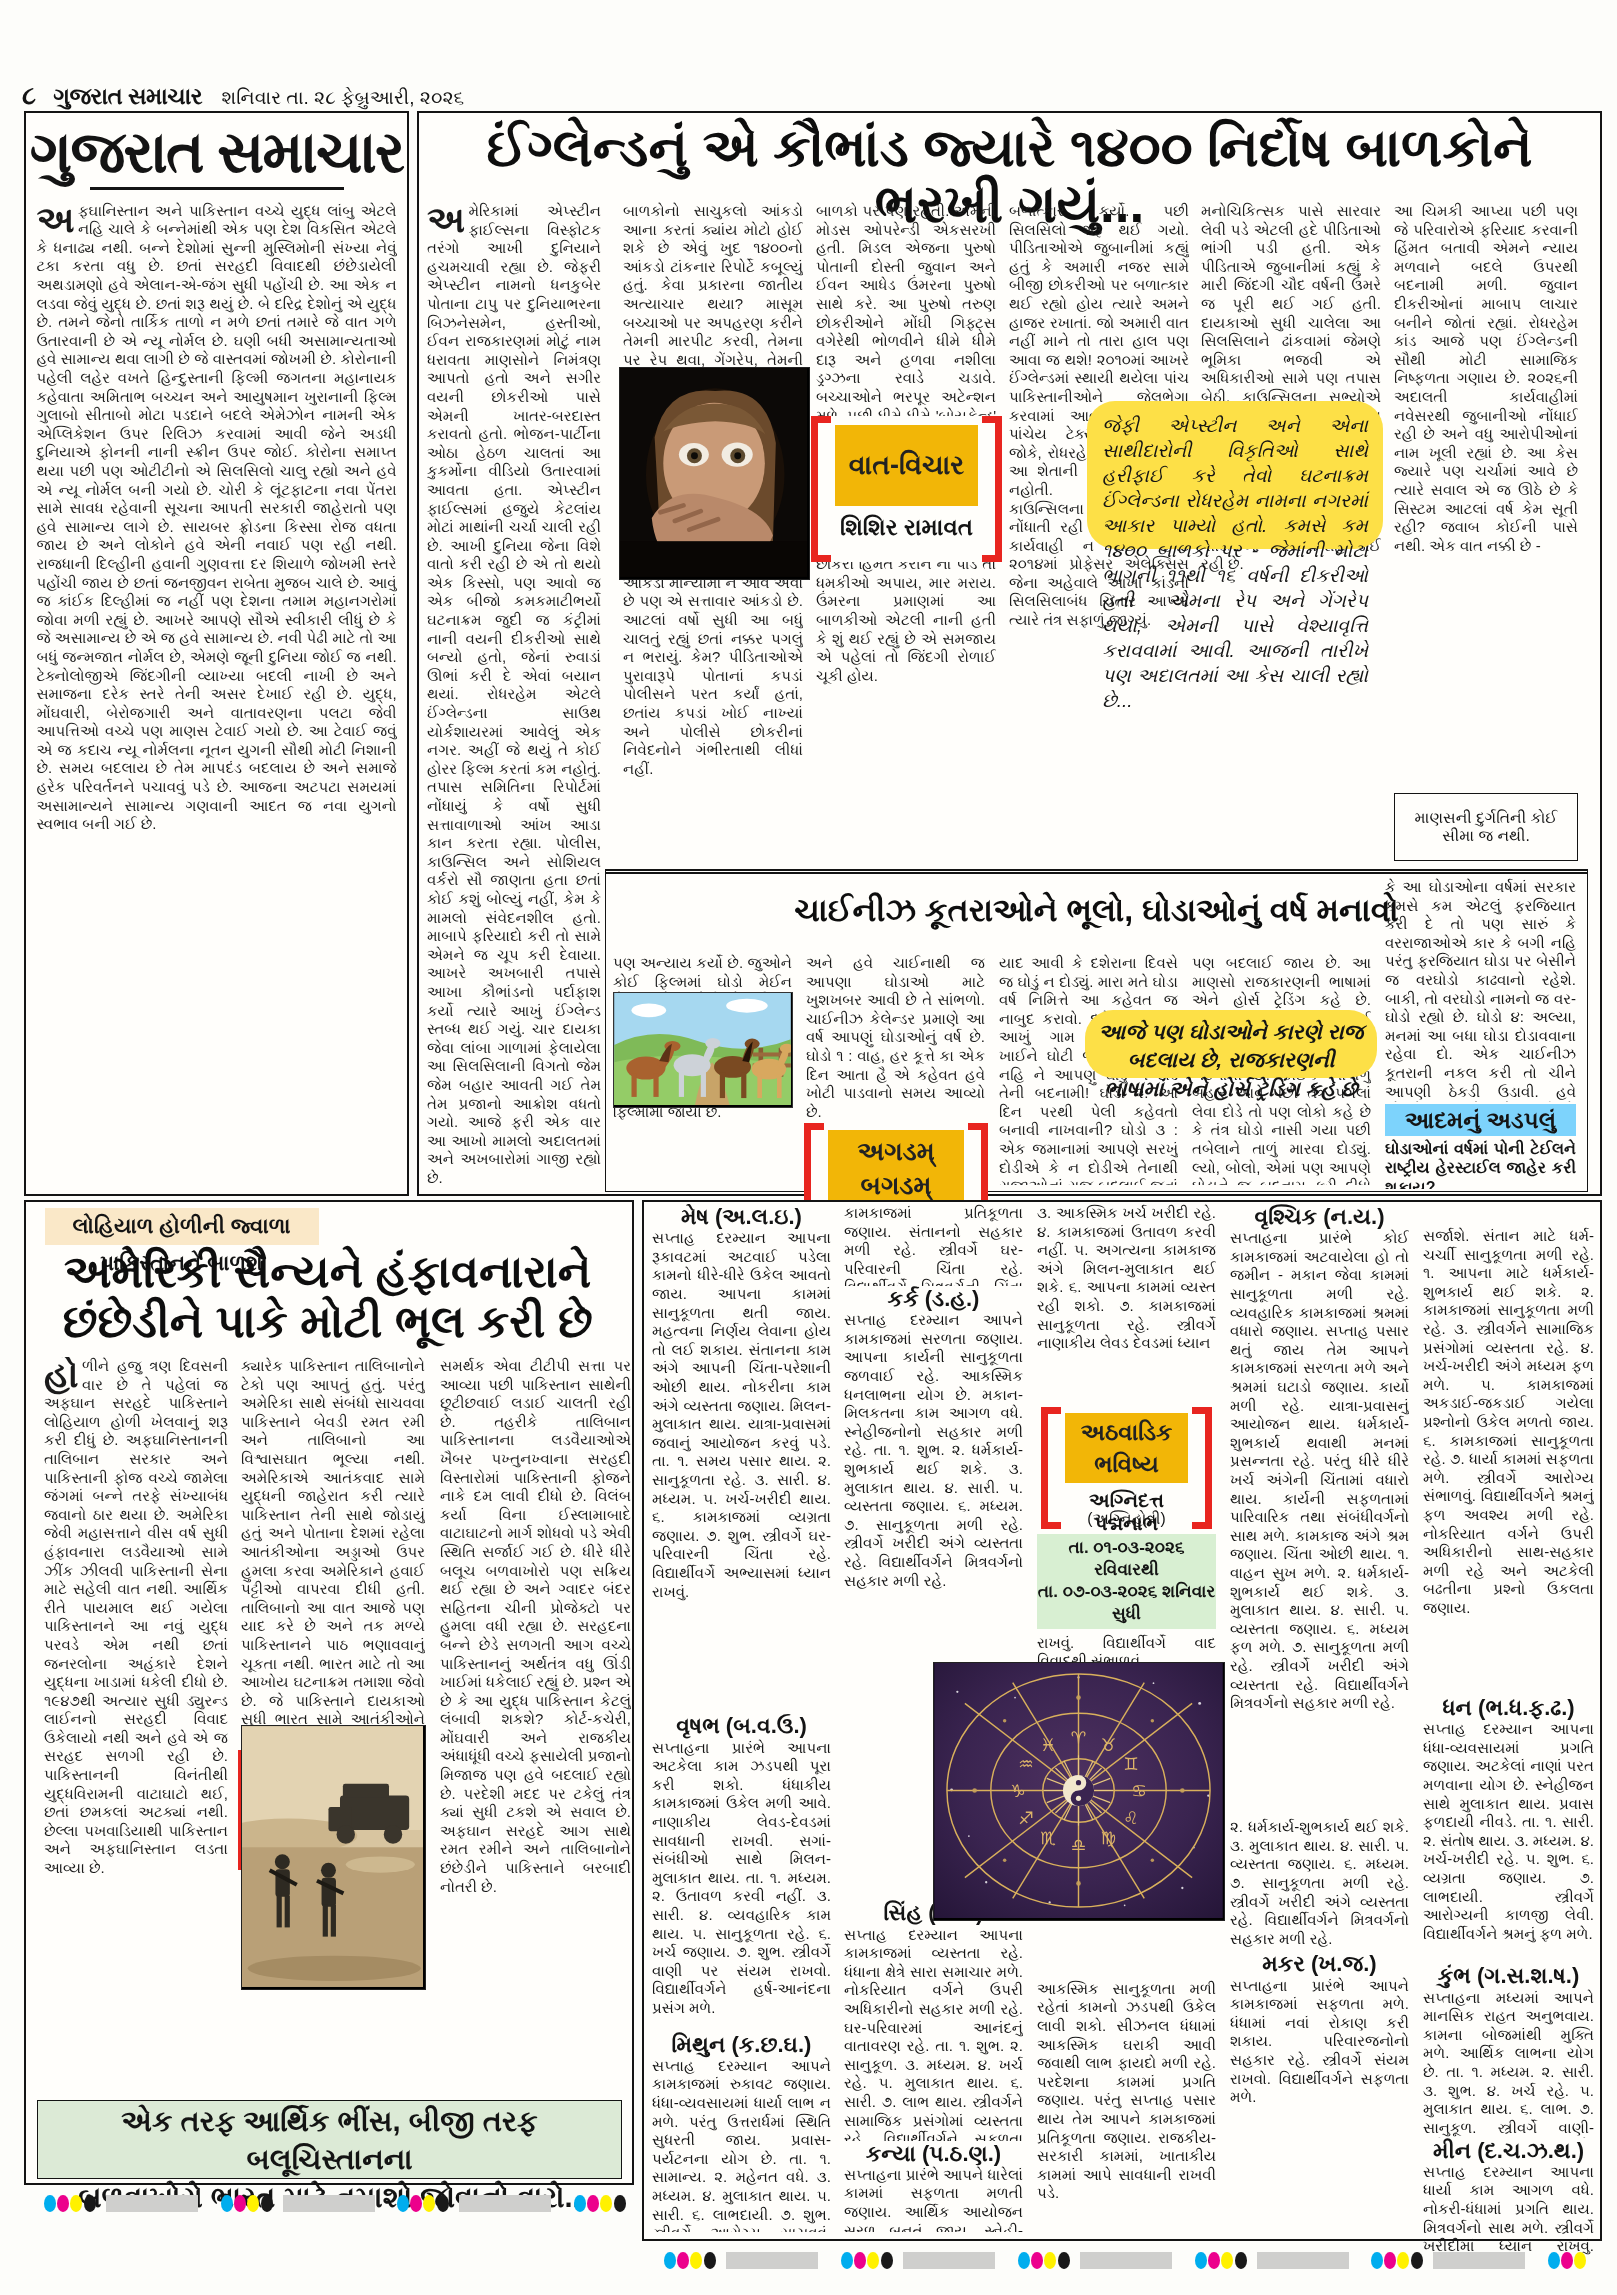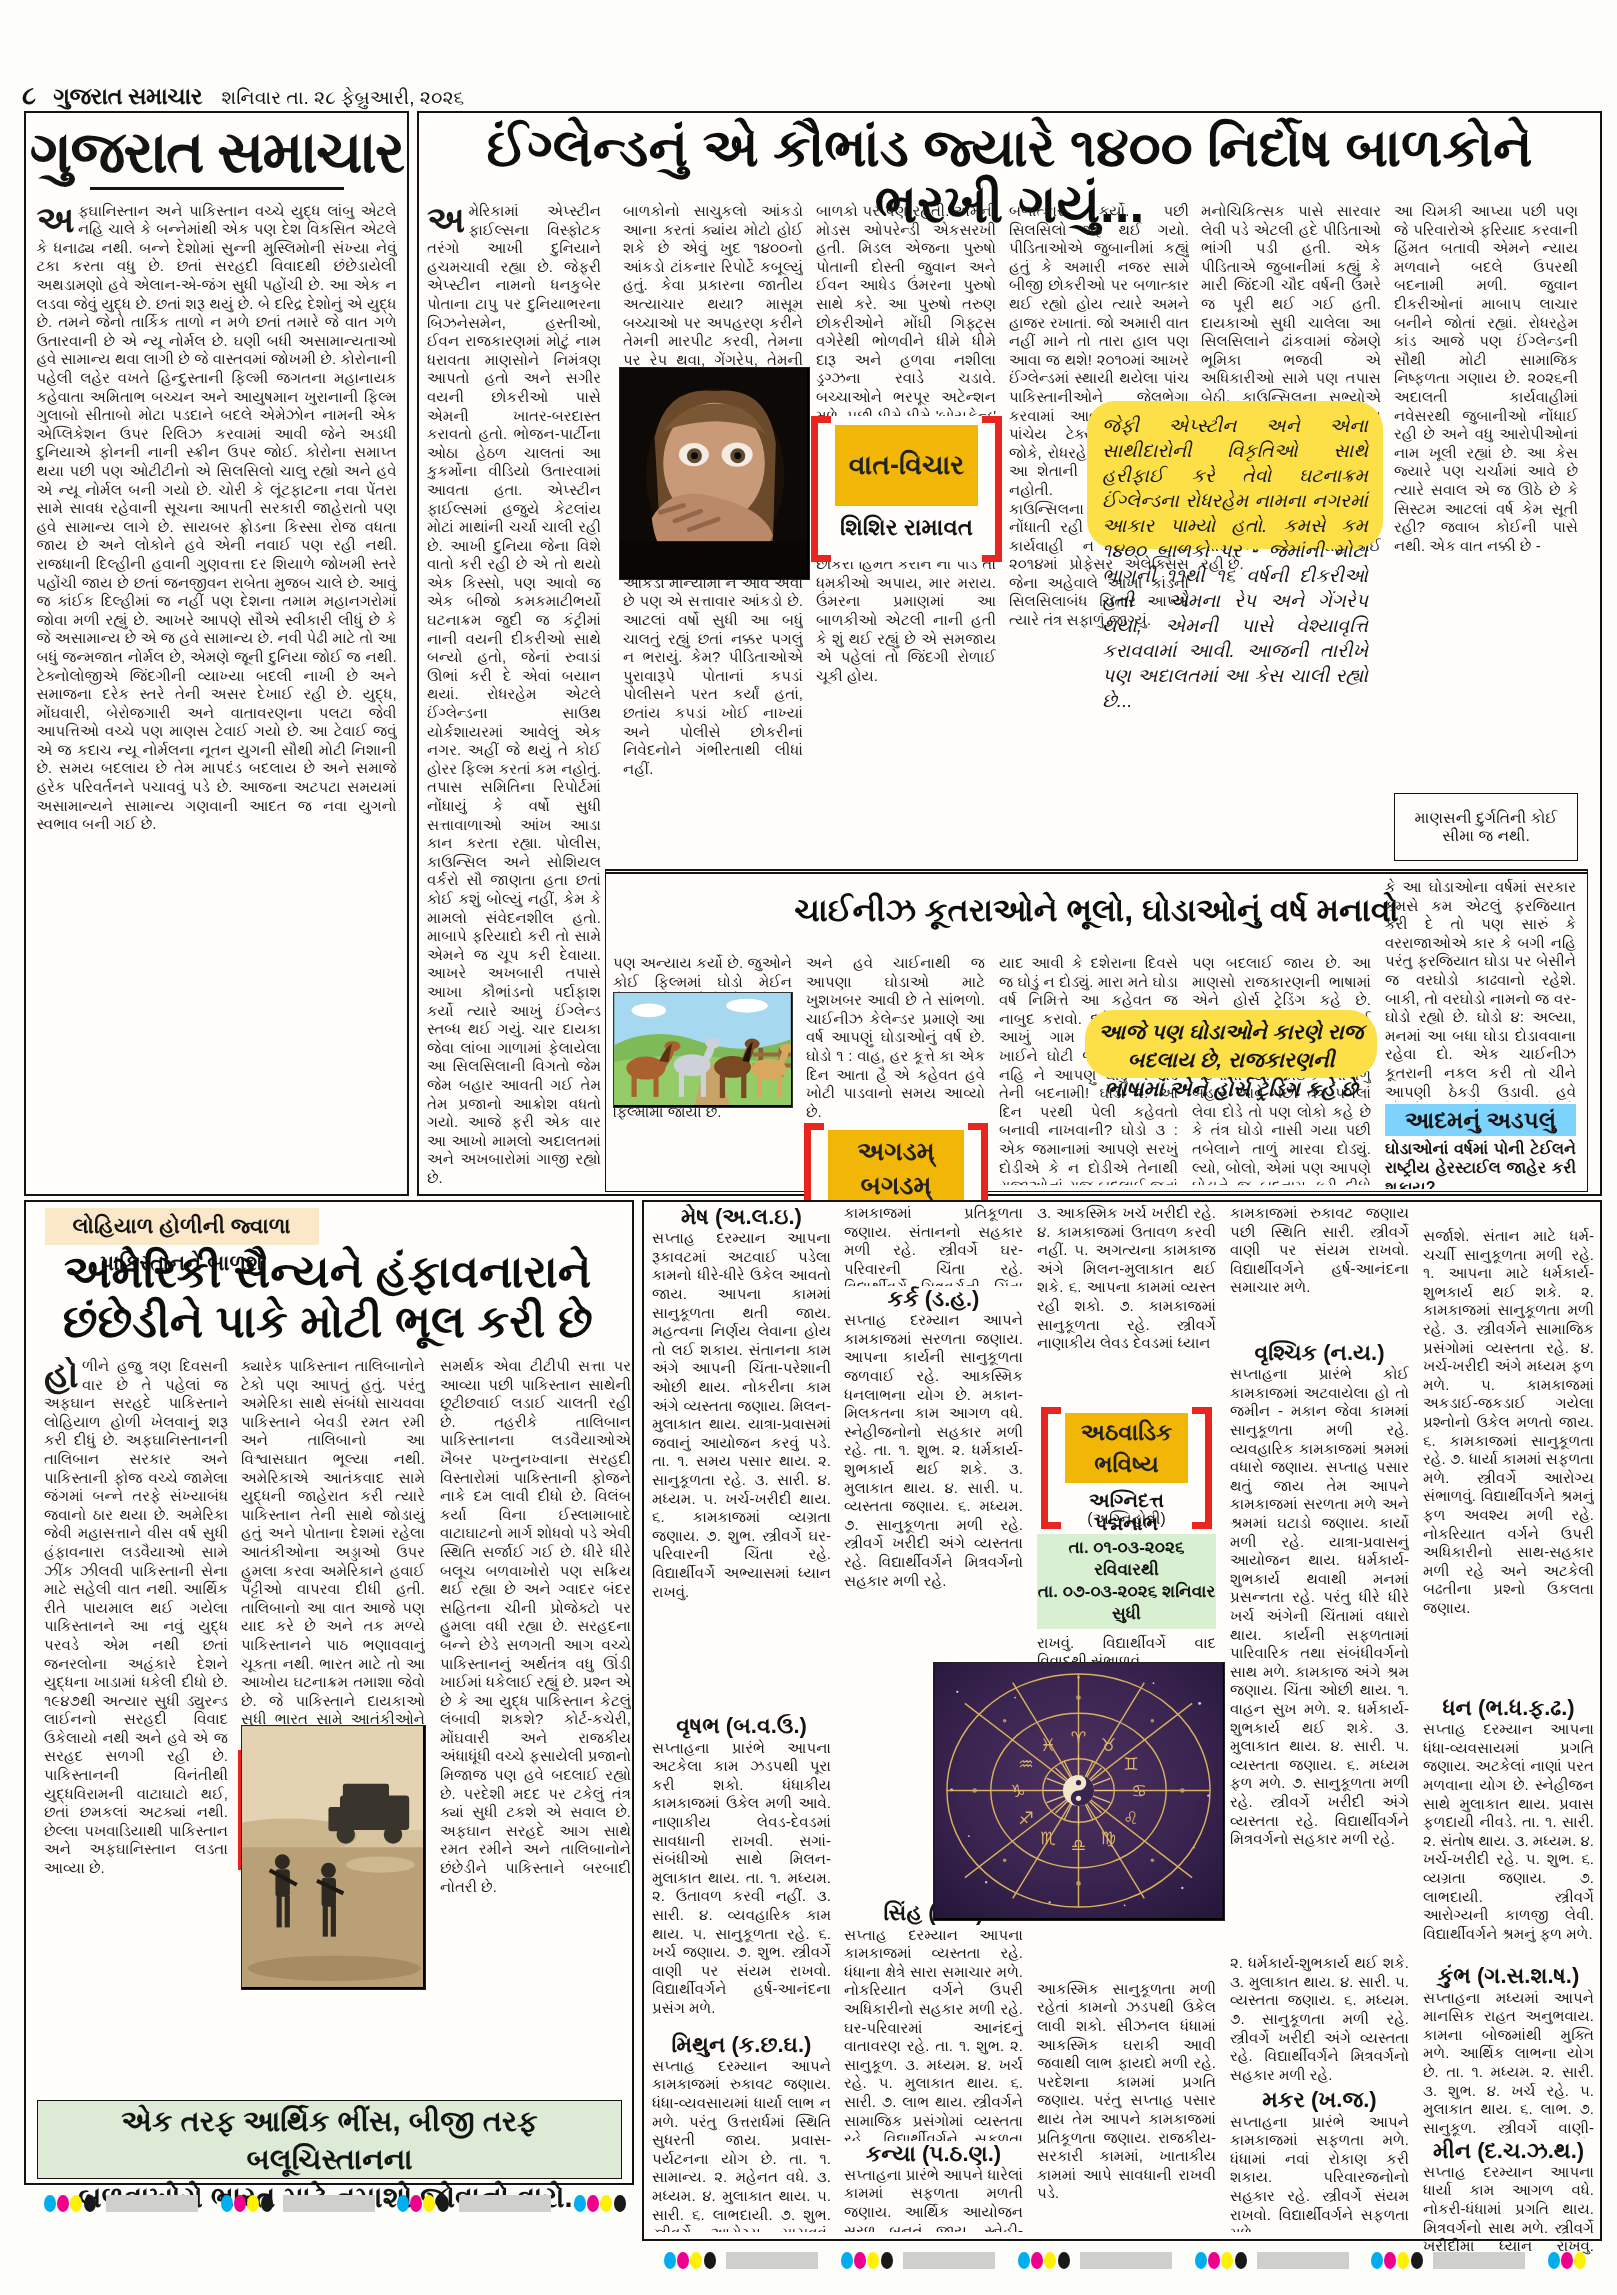--- a/index.html
+++ b/index.html
@@ -259,21 +259,20 @@
       <div>તા. ૦૭-૦૩-૨૦૨૬ શનિવાર સુધી</div>
     </div>
     <div class="ztext" style="height:39px;">રાખવું. વિદ્યાર્થીવર્ગે વાદ વિવાદથી સંભાળવું.</div>
     <div class="signh">તુલા (ર.ત.)</div>
     <div class="ztext" style="height:21px;text-align:center;">સપ્તાહના પ્રારંભે આપના કામમાં</div>
     <div style="height:261px;flex:none;"></div>
     <div class="ztext">આકસ્મિક સાનુકૂળતા મળી રહેતાં કામનો ઝડપથી ઉકેલ લાવી શકો. સીઝનલ ધંધામાં આકસ્મિક ઘરાકી આવી જવાથી લાભ ફાયદો મળી રહે. પરદેશના કામમાં પ્રગતિ જણાય. પરંતુ સપ્તાહ પસાર થાય તેમ આપને કામકાજમાં પ્રતિકૂળતા જણાય. રાજકીય- સરકારી કામમાં, ખાતાકીય કામમાં આપે સાવધાની રાખવી પડે.</div>
   </div>
 
   <div class="zcol" style="left:1230px;top:1204px;width:179px;height:1028px;">
-    <div class="ztext" style="height:136px;">કામકાજમાં રુકાવટ જણાય પછી સ્થિતિ સારી. સ્ત્રીવર્ગે વાણી પર સંયમ રાખવો. વિદ્યાર્થીવર્ગને હર્ષ-આનંદના સમાચાર મળે.</div>
     <div class="signh">વૃશ્ચિક (ન.ય.)</div>
     <div class="ztext" style="height:589px;">સપ્તાહના પ્રારંભે કોઈ કામકાજમાં અટવાયેલા હો તો જમીન - મકાન જેવા કામમાં સાનુકૂળતા મળી રહે. વ્યવહારિક કામકાજમાં શ્રમમાં વધારો જણાય. સપ્તાહ પસાર થતું જાય તેમ આપને કામકાજમાં સરળતા મળે અને શ્રમમાં ઘટાડો જણાય. કાર્યો મળી રહે. યાત્રા-પ્રવાસનું આયોજન થાય. ધર્મકાર્ય-શુભકાર્ય થવાથી મનમાં પ્રસન્નતા રહે. પરંતુ ધીરે ધીરે ખર્ચ અંગેની ચિંતામાં વધારો થાય. કાર્યની સફળતામાં પારિવારિક તથા સંબંધીવર્ગનો સાથ મળે. કામકાજ અંગે શ્રમ જણાય. ચિંતા ઓછી થાય. ૧. વાહન સુખ મળે. ૨. ધર્મકાર્ય-શુભકાર્ય થઈ શકે. ૩. મુલાકાત થાય. ૪. સારી. ૫. વ્યસ્તતા જણાય. ૬. મધ્યમ ફળ મળે. ૭. સાનુકૂળતા મળી રહે. સ્ત્રીવર્ગે ખરીદી અંગે વ્યસ્તતા રહે. વિદ્યાર્થીવર્ગને મિત્રવર્ગનો સહકાર મળી રહે.</div>
     <div class="ztext" style="height:133px;">૨. ધર્મકાર્ય-શુભકાર્ય થઈ શકે. ૩. મુલાકાત થાય. ૪. સારી. ૫. વ્યસ્તતા જણાય. ૬. મધ્યમ. ૭. સાનુકૂળતા મળી રહે. સ્ત્રીવર્ગે ખરીદી અંગે વ્યસ્તતા રહે. વિદ્યાર્થીવર્ગને મિત્રવર્ગનો સહકાર મળી રહે.</div>
     <div class="signh">મકર (ખ.જ.)</div>
     <div class="ztext">સપ્તાહના પ્રારંભે આપને કામકાજમાં સફળતા મળે. ધંધામાં નવાં રોકાણ કરી શકાય. પરિવારજનોનો સહકાર રહે. સ્ત્રીવર્ગે સંયમ રાખવો. વિદ્યાર્થીવર્ગને સફળતા મળે.</div>
   </div>
 
   <div class="zcol" style="left:1423px;top:1227px;width:171px;height:1028px;">
     <div class="ztext" style="height:468px;">સર્જાશે. સંતાન માટે ધર્મ-ચર્ચાી સાનુકૂળતા મળી રહે. ૧. આપના માટે ધર્મકાર્ય-શુભકાર્ય થઈ શકે. ૨. કામકાજમાં સાનુકૂળતા મળી રહે. ૩. સ્ત્રીવર્ગને સામાજિક પ્રસંગોમાં વ્યસ્તતા રહે. ૪. ખર્ચ-ખરીદી અંગે મધ્યમ ફળ મળે. ૫. કામકાજમાં અકડાઈ-જકડાઈ ગયેલા પ્રશ્નોનો ઉકેલ મળતો જાય. ૬. કામકાજમાં સાનુકૂળતા રહે. ૭. ધાર્યા કામમાં સફળતા મળે. સ્ત્રીવર્ગે આરોગ્ય સંભાળવું. વિદ્યાર્થીવર્ગને શ્રમનું ફળ અવશ્ય મળી રહે. નોકરિયાત વર્ગને ઉપરી અધિકારીનો સાથ-સહકાર મળી રહે અને અટકેલી બઢતીના પ્રશ્નો ઉકલતા જણાય.</div>
     <div class="signh">ધન (ભ.ધ.ફ.ઢ.)</div>

